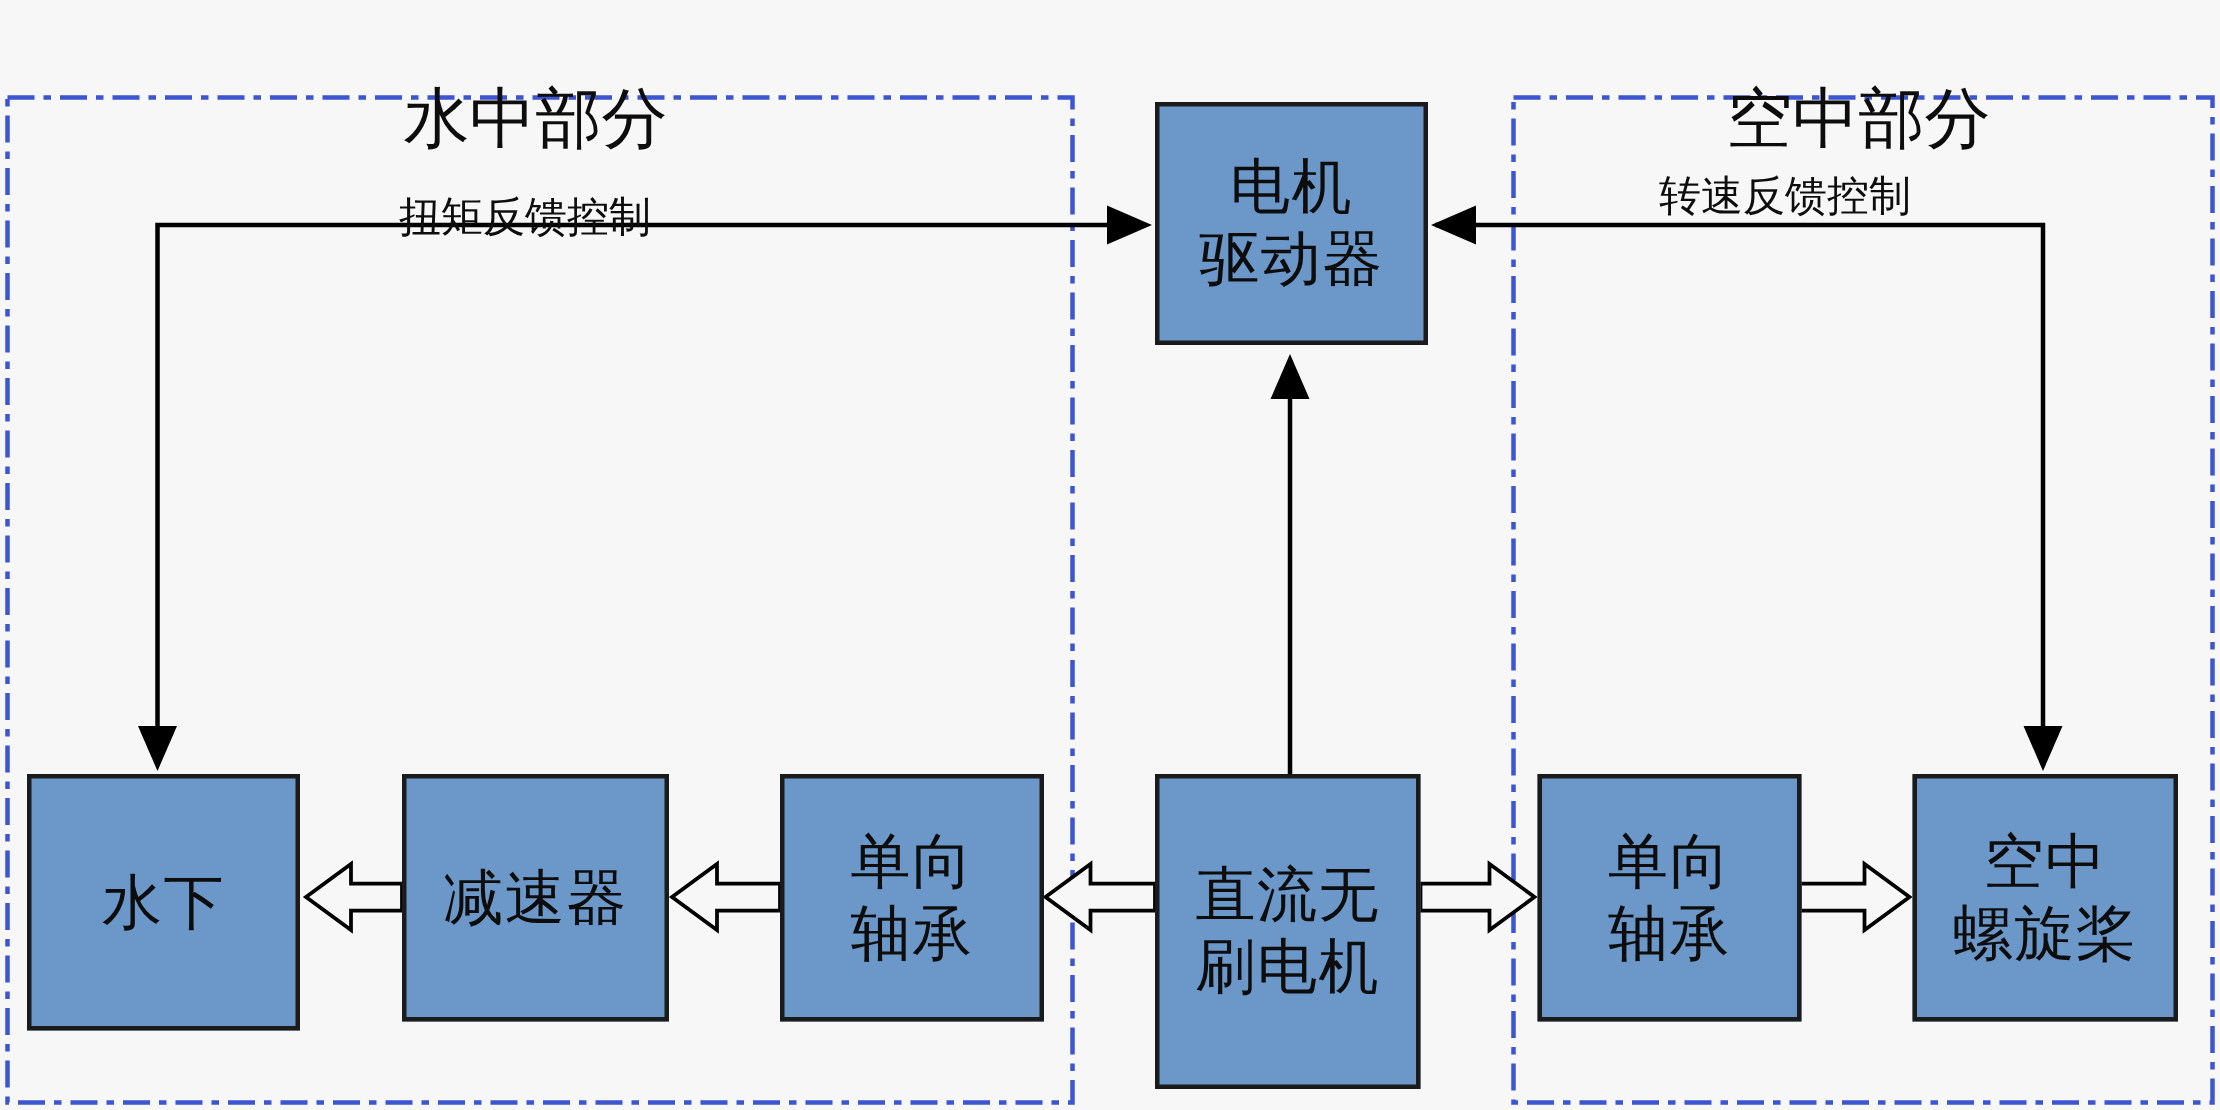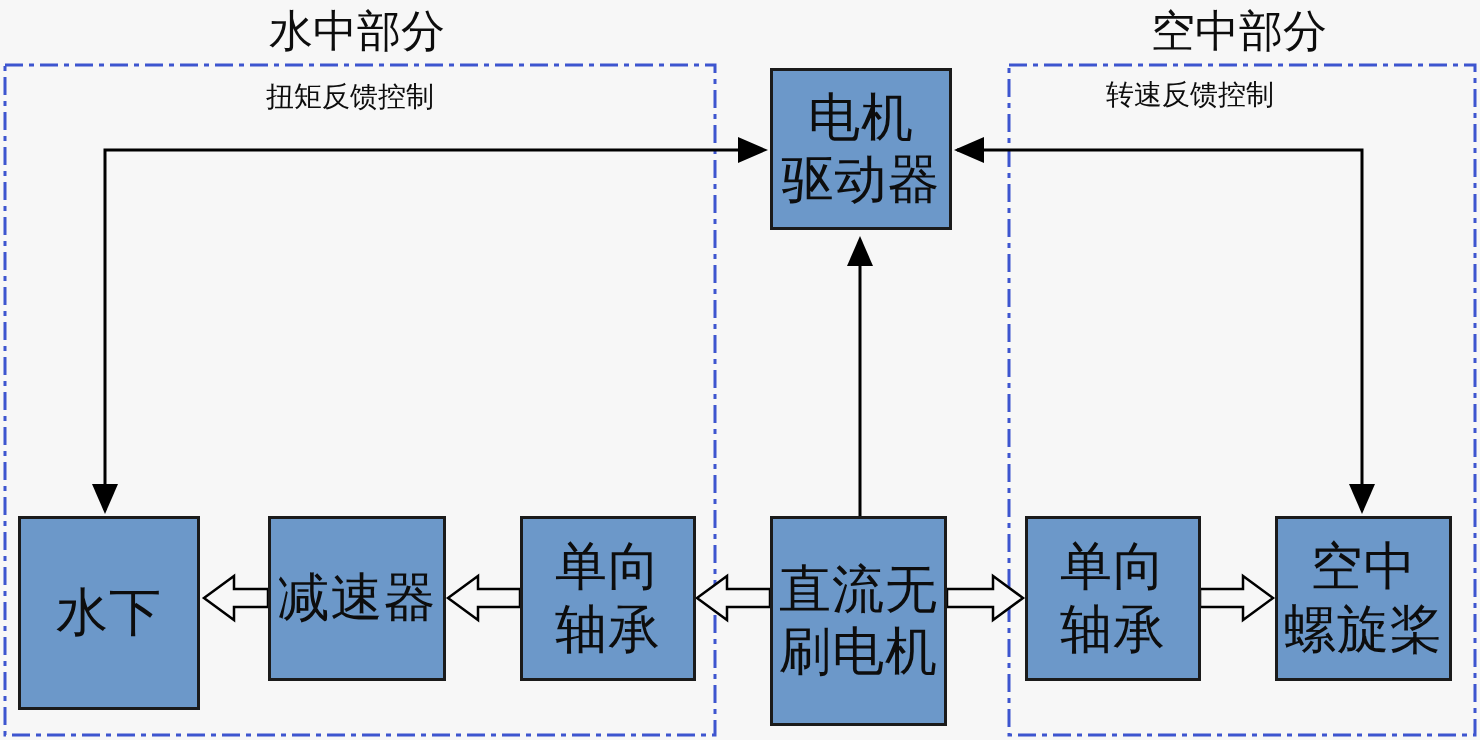--- a/index.html
+++ b/index.html
@@ -22,24 +22,24 @@
   .region-border{fill:none;stroke:var(--region-border);stroke-width:3;stroke-dasharray:18 6 5 6;}
   .wire{fill:none;stroke:var(--wire);stroke-width:3;}
   .head{fill:var(--wire);stroke:none;}
   .hollow{fill:var(--background);stroke:var(--wire);stroke-width:2.5;}
   .block{
     position:absolute;display:flex;flex-direction:column;
     align-items:center;justify-content:center;
     background:var(--box-fill);
     border:3px solid var(--box-border);
     box-sizing:border-box;
-    font-size:52px;line-height:1.2;text-align:center;
+    font-size:40px;line-height:1.2;text-align:center;
     letter-spacing:1px;
   }
-  .label{position:absolute;text-align:center;white-space:nowrap;}
+  .label{position:absolute;text-align:center;white-space:nowrap;margin-top:48px;}
   .title{font-size:44px;}
   .feedback{font-size:28px;}
 </style>
 </head>
 <body>
 
 <div class="stage">
 
   <svg class="wires" viewBox="0 0 1480 740" aria-hidden="true">
 
@@ -61,28 +61,28 @@
     <polygon class="hollow" points="448,598 478,576 478,589 520,589 520,607 478,607 478,620"></polygon>
     <polygon class="hollow" points="697,598 727,576 727,589 770,589 770,607 727,607 727,620"></polygon>
     <polygon class="hollow" points="1023,598 993,576 993,589 947,589 947,607 993,607 993,620"></polygon>
     <polygon class="hollow" points="1273,598 1243,576 1243,589 1200,589 1200,607 1243,607 1243,620"></polygon>
   </svg>
 
   <div class="label title" style="left:157px;top:2px;width:400px;">水中部分</div>
   <div class="label title" style="left:1039px;top:2px;width:400px;">空中部分</div>
 
   <div class="label feedback" style="left:150px;top:78px;width:400px;">扭矩反馈控制</div>
-  <div class="label feedback" style="left:990px;top:76px;width:400px;">转速反馈控制</div>
+  <div class="label feedback" style="left:990px;top:64px;width:400px;">转速反馈控制</div>
 
   <div class="block" style="left:770px;top:68px;width:182px;height:162px;">
     <span>电机</span>
     <span>驱动器</span>
   </div>
 
-  <div class="block" style="left:18px;top:516px;width:182px;height:194px;">
+  <div class="block" style="left:18px;top:516px;width:182px;height:171px;">
     <span>水下</span>
   </div>
 
   <div class="block" style="left:268px;top:516px;width:178px;height:165px;">
     <span>减速器</span>
   </div>
 
   <div class="block" style="left:520px;top:516px;width:176px;height:165px;">
     <span>单向</span>
     <span>轴承</span>

